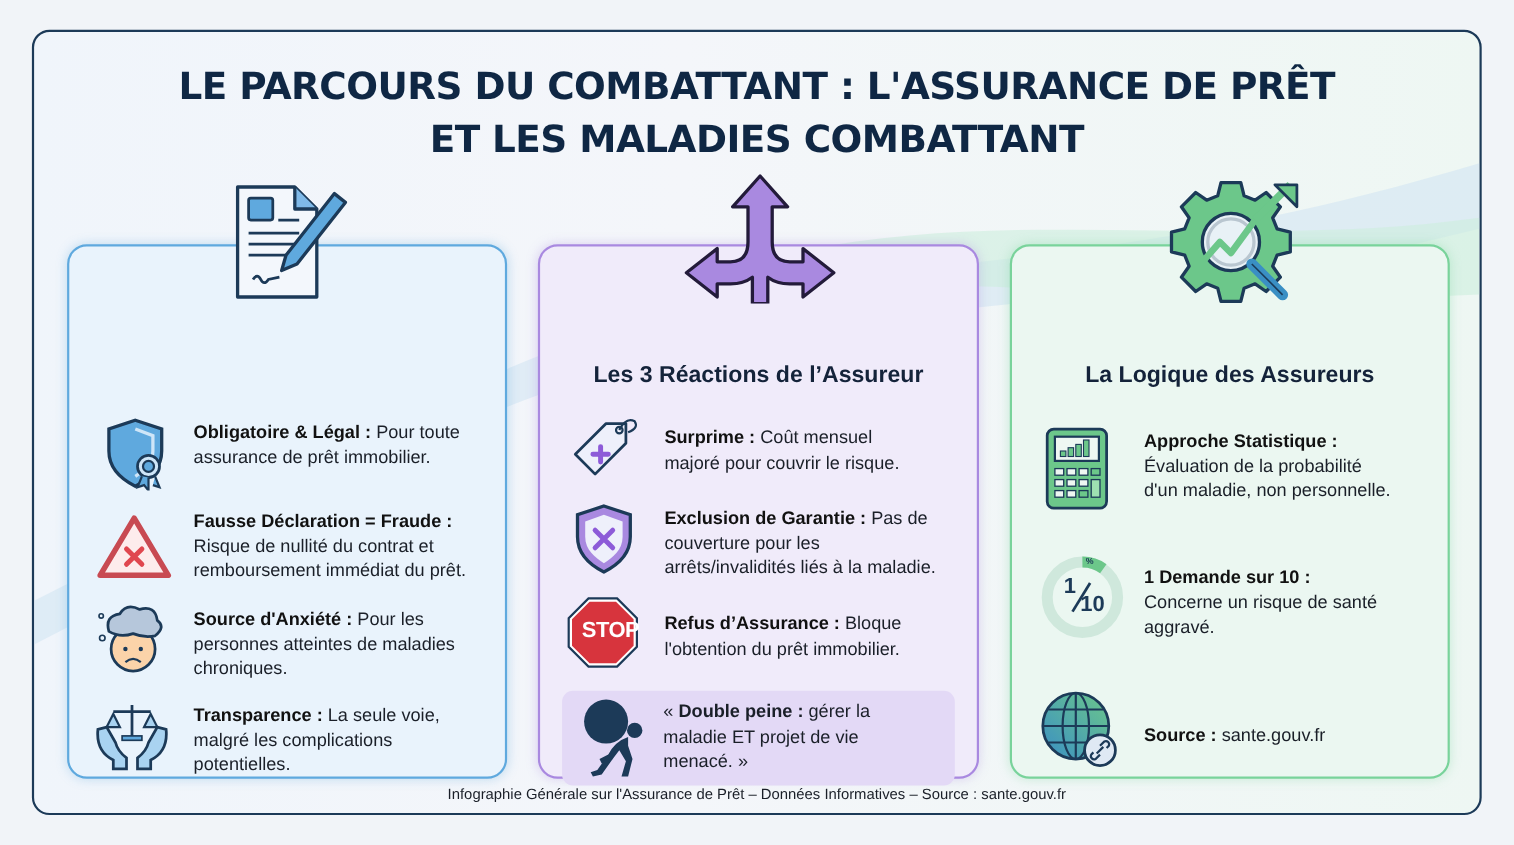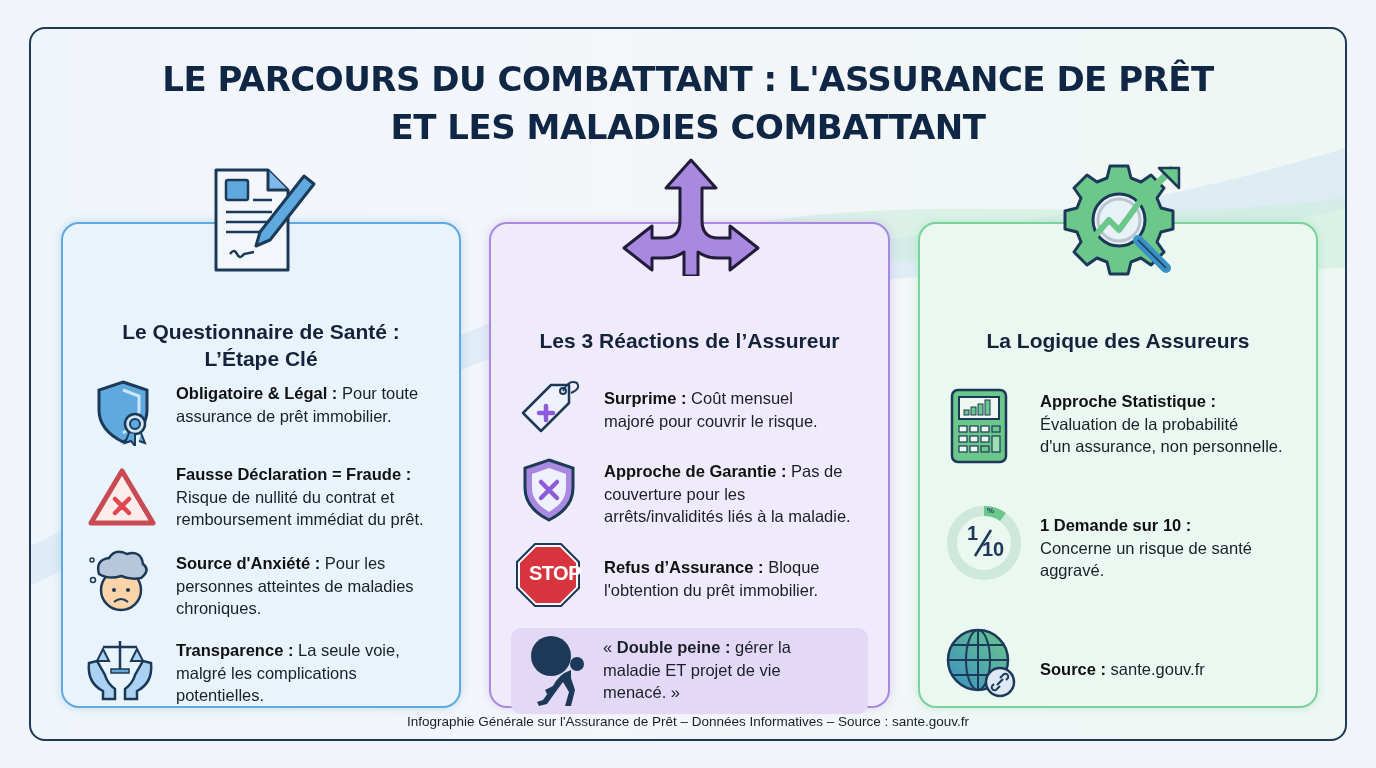--- a/index.html
+++ b/index.html
@@ -88,24 +88,20 @@
       <path d="M8 8 h52 l20 20 v80 h-72 z" fill="#f3f7fc" stroke="#1c3a58" stroke-width="3" stroke-linejoin="round"></path>
       <path d="M60 8 v20 h20" fill="#7fb9e8" stroke="#1c3a58" stroke-width="3" stroke-linejoin="round"></path>
       <rect x="18" y="18" width="22" height="20" rx="2" fill="#5fa9de" stroke="#1c3a58" stroke-width="2.5"></rect>
       <line x1="45" y1="38" x2="64" y2="38" stroke="#1c3a58" stroke-width="2.5"></line>
       <line x1="18" y1="50" x2="64" y2="50" stroke="#1c3a58" stroke-width="2.5"></line>
       <line x1="18" y1="60" x2="62" y2="60" stroke="#1c3a58" stroke-width="2.5"></line>
       <line x1="18" y1="70" x2="56" y2="70" stroke="#1c3a58" stroke-width="2.5"></line>
       <path d="M22 92 q4 -6 7 0 t7 0 l10 -2" fill="none" stroke="#1c3a58" stroke-width="2.5"></path>
       <path d="M96 14 l10 8 l-44 56 l-14 6 l4 -14 z" fill="#5fa9de" stroke="#1c3a58" stroke-width="3" stroke-linejoin="round"></path>
     </svg>
-    <div class="card-title" style="top:94px">
-      <div>Le Questionnaire de Santé :</div>
-      <div>L’Étape Clé</div>
-    </div>
 
     <div class="item" style="top:158px">
       <svg class="ico" style="left:28px;top:-4px" width="64" height="68" viewBox="0 0 64 68">
         <path d="M32 4 L56 12 V32 C56 48 44 58 32 64 C20 58 8 48 8 32 V12 Z" fill="#5fa9de" stroke="#1c3a58" stroke-width="3"></path>
         <path d="M32 12 L48 18 V32 C48 44 40 50 32 55" fill="none" stroke="#cfe6f8" stroke-width="3"></path>
         <circle cx="44" cy="46" r="10" fill="#cfe6f8" stroke="#1c3a58" stroke-width="2.5"></circle>
         <circle cx="44" cy="46" r="5" fill="#5fa9de" stroke="#1c3a58" stroke-width="2"></circle>
         <path d="M38 55 l-4 10 l6 -2 l4 5 l0 -12 M50 55 l4 10 l-6 -2" fill="#5fa9de" stroke="#1c3a58" stroke-width="2"></path>
       </svg>
       <div class="txt" style="left:113px;top:0">
@@ -179,21 +175,21 @@
       </div>
     </div>
 
     <div class="item" style="top:236px">
       <svg class="ico" style="left:26px;top:-4px" width="64" height="68" viewBox="0 0 64 68">
         <path d="M32 4 L56 12 V32 C56 48 44 58 32 64 C20 58 8 48 8 32 V12 Z" fill="#a989e0" stroke="#1c3a58" stroke-width="3"></path>
         <path d="M32 12 L49 18 V32 C49 44 40 51 32 56 C24 51 15 44 15 32 V18 Z" fill="#eef0fb"></path>
         <path d="M24 26 l16 16 M40 26 l-16 16" stroke="#8d5bd8" stroke-width="4.5" stroke-linecap="round"></path>
       </svg>
       <div class="txt" style="left:113px;top:0">
-        <b>Approche de Garantie :</b><span> Pas de</span><br>
+        <b>Exclusion de Garantie :</b><span> Pas de</span><br>
         <span>couverture pour les</span><br>
         <span>arrêts/invalidités liés à la maladie.</span>
       </div>
     </div>
 
     <div class="item" style="top:332px">
       <div class="ico" style="left:24px;top:-14px;width:66px;height:66px;">
         <svg width="66" height="66" viewBox="0 0 66 66" style="position:absolute;left:0;top:0">
           <polygon points="20,2 46,2 64,20 64,46 46,64 20,64 2,46 2,20" fill="#fff" stroke="#1c3a58" stroke-width="2"></polygon>
           <polygon points="21,5 45,5 61,21 61,45 45,61 21,61 5,45 5,21" fill="#d7343d"></polygon>
@@ -252,21 +248,21 @@
             <rect x="31" y="48" width="8" height="6"></rect>
           <rect x="9" y="58" width="8" height="6"></rect>
             <rect x="20" y="58" width="8" height="6"></rect>
             <rect x="31" y="58" width="8" height="6" fill="#6cc78a"></rect>
           <rect x="42" y="48" width="8" height="16" fill="#9ee0b1"></rect>
         </g>
       </svg>
       <div class="txt" style="left:120px;top:0">
         <b>Approche Statistique :</b><br>
         <span>Évaluation de la probabilité</span><br>
-        <span>d'un assurance, non personnelle.</span>
+        <span>d'un maladie, non personnelle.</span>
       </div>
     </div>
 
     <div class="item" style="top:290px">
       <div class="ico" style="left:25px;top:-10px;width:78px;height:78px;">
         <svg width="78" height="78" viewBox="0 0 78 78" style="position:absolute;left:0;top:0">
           <circle cx="39" cy="39" r="32" fill="none" stroke="#cfe8dc" stroke-width="10"></circle>
           <path d="M39 7 A32 32 0 0 1 58 13" fill="none" stroke="#6cc78a" stroke-width="10"></path>
           <line x1="30" y1="52" x2="46" y2="26" stroke="#1c3a58" stroke-width="2.5"></line>
         </svg>

